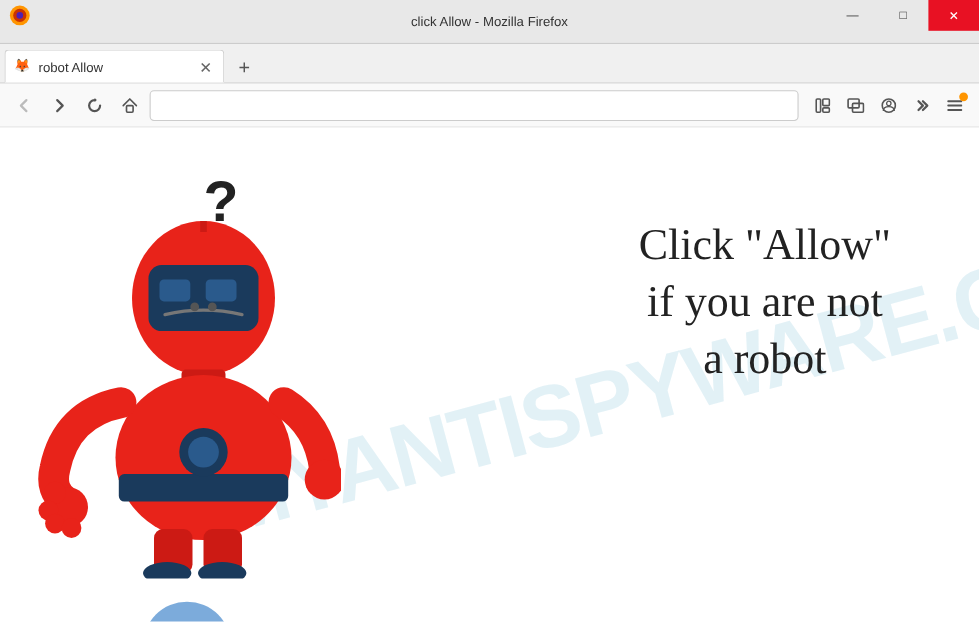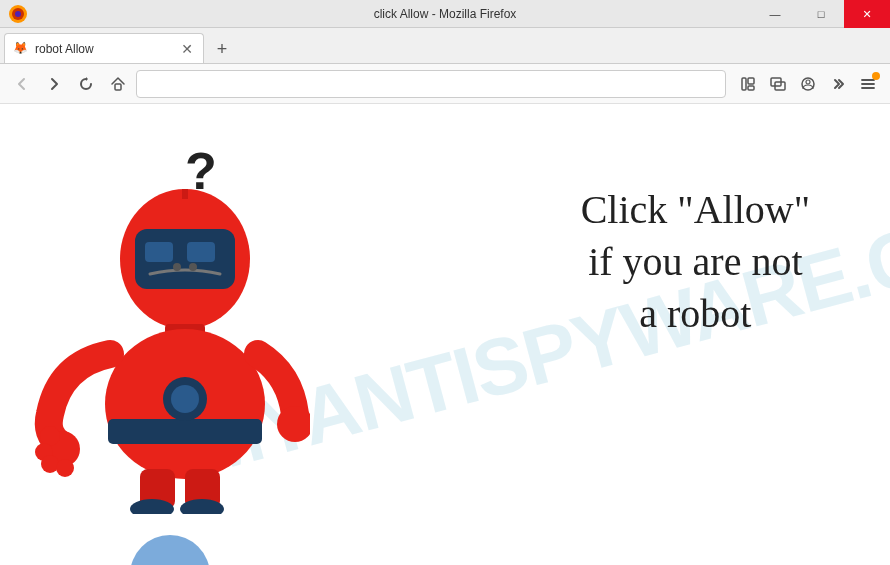--- a/index.html
+++ b/index.html
@@ -1,21 +1,21 @@
 <!DOCTYPE html>
 <html><head>
   <meta charset="utf-8">
   <style>
     * { margin: 0; padding: 0; box-sizing: border-box; }
     body { width: 890px; height: 565px; overflow: hidden; font-family: Arial, sans-serif; background: #fff; }
 
     
     .window-titlebar {
       background: #e8e8e8;
-      height: 28px;
+      height: 40px;
       display: flex;
       align-items: center;
       justify-content: center;
       position: relative;
       border-bottom: 1px solid #ccc;
       user-select: none;
     }
     .window-titlebar-title {
       font-size: 12px;
       color: #333;

